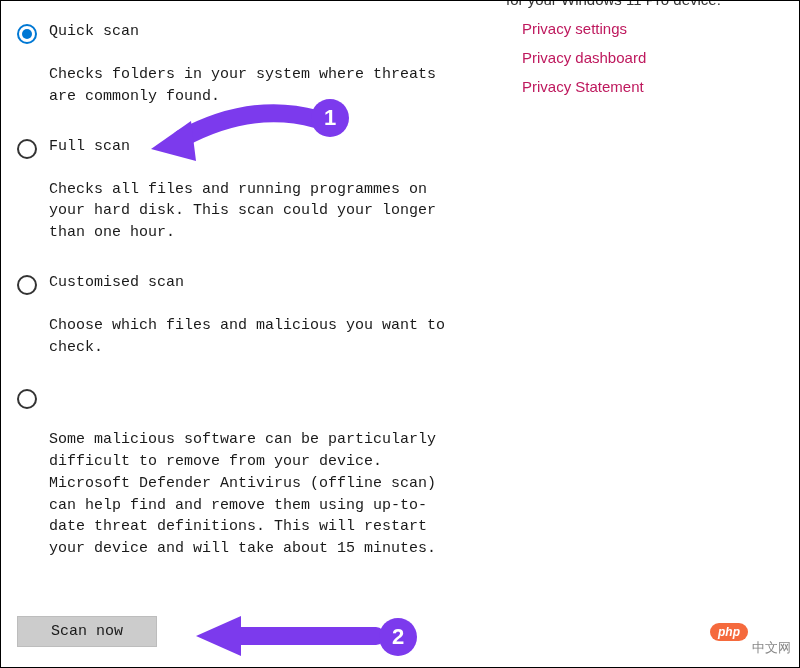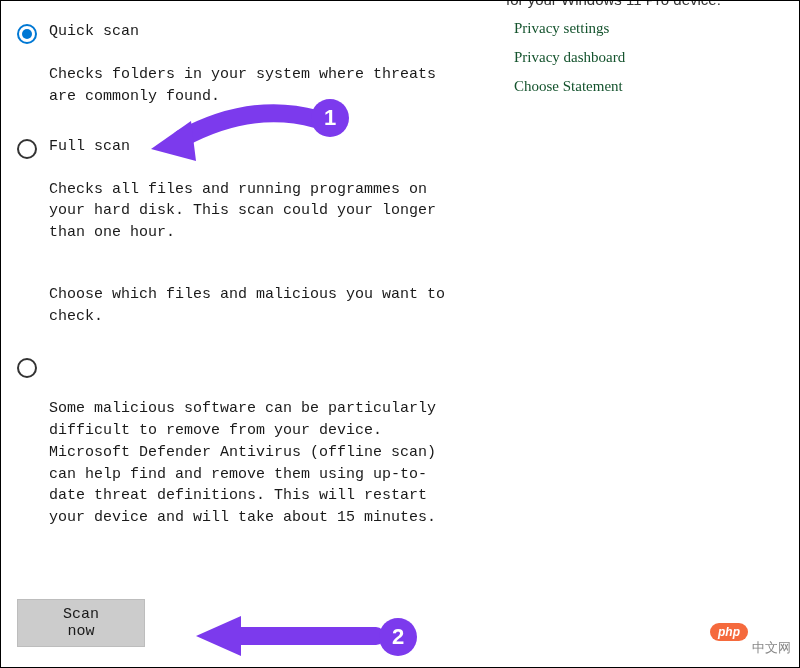--- a/index.html
+++ b/index.html
@@ -32,25 +32,24 @@
     }
     .sidebar-truncated {
       color: #333;
       font-size: 15px;
       margin-top: -10px;
       white-space: nowrap;
       overflow: hidden;
     }
     .sidebar-link {
       display: block;
-      color: #14532d;
-      font-size: 15px;
-      margin: 12px 8px;
+      color: #be185d;
+      font-size: 15px;
+      margin: 12px 16px;
       cursor: pointer;
-      font-family: Liberation Serif, serif;
     }
     .scan-option {
       display: flex;
       align-items: flex-start;
       margin-bottom: 10px;
     }
     .radio {
       width: 20px;
       height: 20px;
       border: 2px solid #333;
@@ -92,21 +91,21 @@
       display: inline-block;
       background: #cccccc;
       border: 1px solid #bdbdbd;
       color: #1a1a1a;
       font-size: 15px;
       font-family: inherit;
       padding: 6px 28px;
       cursor: pointer;
       margin-left: 0;
       margin-top: auto;
-      width: 128px;
+      width: 140px;
       text-align: center;
     }
     .badge {
       position: absolute;
       width: 38px;
       height: 38px;
       background: #7c3aed;
       border-radius: 50%;
       color: #fff;
       font-weight: bold;
@@ -155,35 +154,39 @@
       <div class="option-label">Quick scan</div>
     </div>
     <div class="option-desc">Checks folders in your system where threats are commonly found.</div>
 
     <div class="scan-option">
       <div class="radio"></div>
       <div class="option-label">Full scan</div>
     </div>
     <div class="option-desc">Checks all files and running programmes on your hard disk. This scan could your longer than one hour.</div>
 
+    <div class="scan-option">
+      <div class="radio"></div>
+      <div class="option-label">Customised scan</div>
+    </div>
     <div class="option-desc">Choose which files and malicious you want to check.</div>
 
     <div class="scan-option">
       <div class="radio"></div>
     </div>
     <div class="option-desc last">Some malicious software can be particularly difficult to remove from your device. Microsoft Defender Antivirus (offline scan) can help find and remove them using up-to-date threat definitions. This will restart your device and will take about 15 minutes.</div>
 
     <button class="scan-button">Scan now</button>
   </div>
 
   <div class="sidebar">
     <div class="sidebar-truncated">for your Windows 11 Pro device.</div>
     <a class="sidebar-link">Privacy settings</a>
     <a class="sidebar-link">Privacy dashboard</a>
-    <a class="sidebar-link">Choose Statement</a>
+    <a class="sidebar-link">Privacy Statement</a>
   </div>
 </div>
 
 <svg class="arrow-svg" style="left:140px; top:90px; width:190px; height:80px;" viewBox="0 0 190 80">
   <defs>
     <linearGradient id="g1" x1="0" y1="0" x2="1" y2="0">
       <stop offset="0%" stop-color="#7c3aed"></stop>
       <stop offset="100%" stop-color="#7c3aed"></stop>
     </linearGradient>
   </defs>

